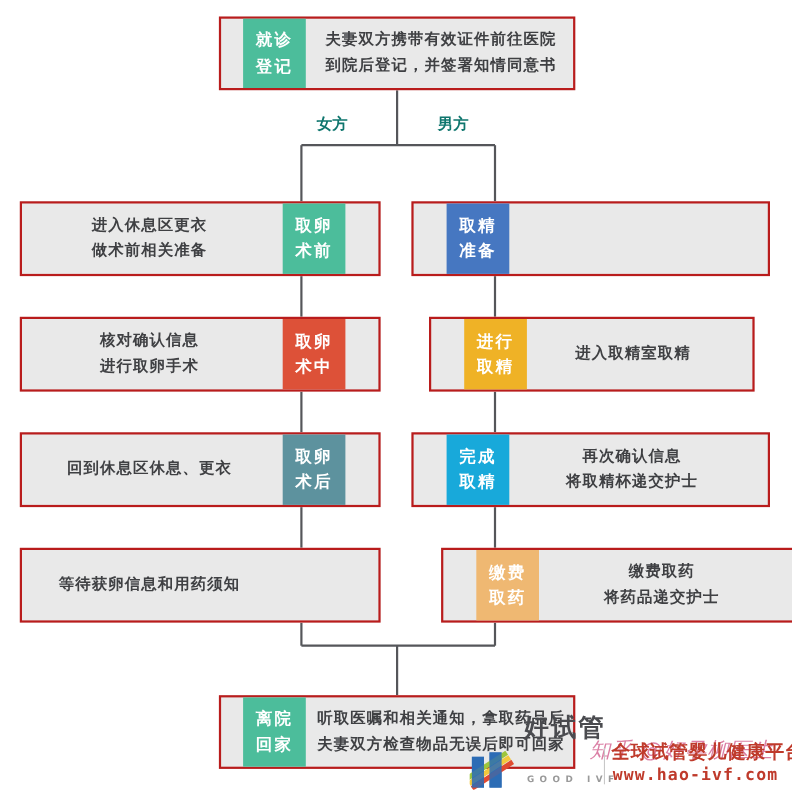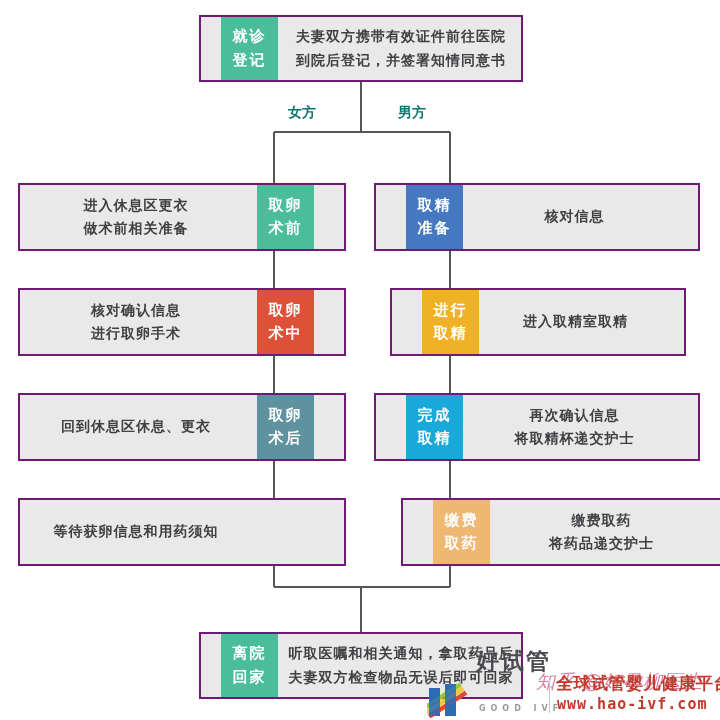--- a/index.html
+++ b/index.html
@@ -3,21 +3,21 @@
 <meta charset="utf-8">
 <style>
   html,body{margin:0;padding:0;background:#ffffff;}
   .canvas{
     position:relative;width:720px;height:720px;background:#ffffff;overflow:hidden;
     font-family:"DejaVu Sans","Liberation Sans",sans-serif;
   }
   .lines{position:absolute;left:0;top:0;width:720px;height:720px;z-index:0;}
   .box{
     position:absolute;box-sizing:border-box;background:#E9E9E9;
-    border:2px solid #701a75;z-index:1;
+    border:2px solid #b91c1c;z-index:1;
   }
   .tag{
     position:absolute;top:0;bottom:0;width:57px;display:flex;align-items:center;justify-content:center;
     color:#ffffff;font-size:15px;font-weight:bold;line-height:1.55;letter-spacing:2px;
     text-align:center;white-space:pre-line;
   }
   .txt{
     position:absolute;top:0;bottom:0;display:flex;align-items:center;justify-content:center;
     color:#3F4043;font-size:14px;font-weight:600;line-height:1.65;letter-spacing:1px;
     text-align:center;white-space:pre-line;
@@ -119,21 +119,20 @@
     <div class="tag tag-right30" style="background: rgb(93, 146, 158);">取卵
 术后</div>
   </div>
   <div class="box pos-l3">
     <div class="txt txt-left">等待获卵信息和用药须知</div>
   </div>
 
   <div class="box pos-r0">
     <div class="tag tag-left30" style="background: rgb(70, 119, 193);">取精
 准备</div>
-    <div class="txt txt-right">核对信息</div>
   </div>
   <div class="box pos-r1">
     <div class="tag tag-left30" style="background: rgb(239, 178, 38);">进行
 取精</div>
     <div class="txt txt-right">进入取精室取精</div>
   </div>
   <div class="box pos-r2">
     <div class="tag tag-left30" style="background: rgb(24, 169, 218);">完成
 取精</div>
     <div class="txt txt-right">再次确认信息

